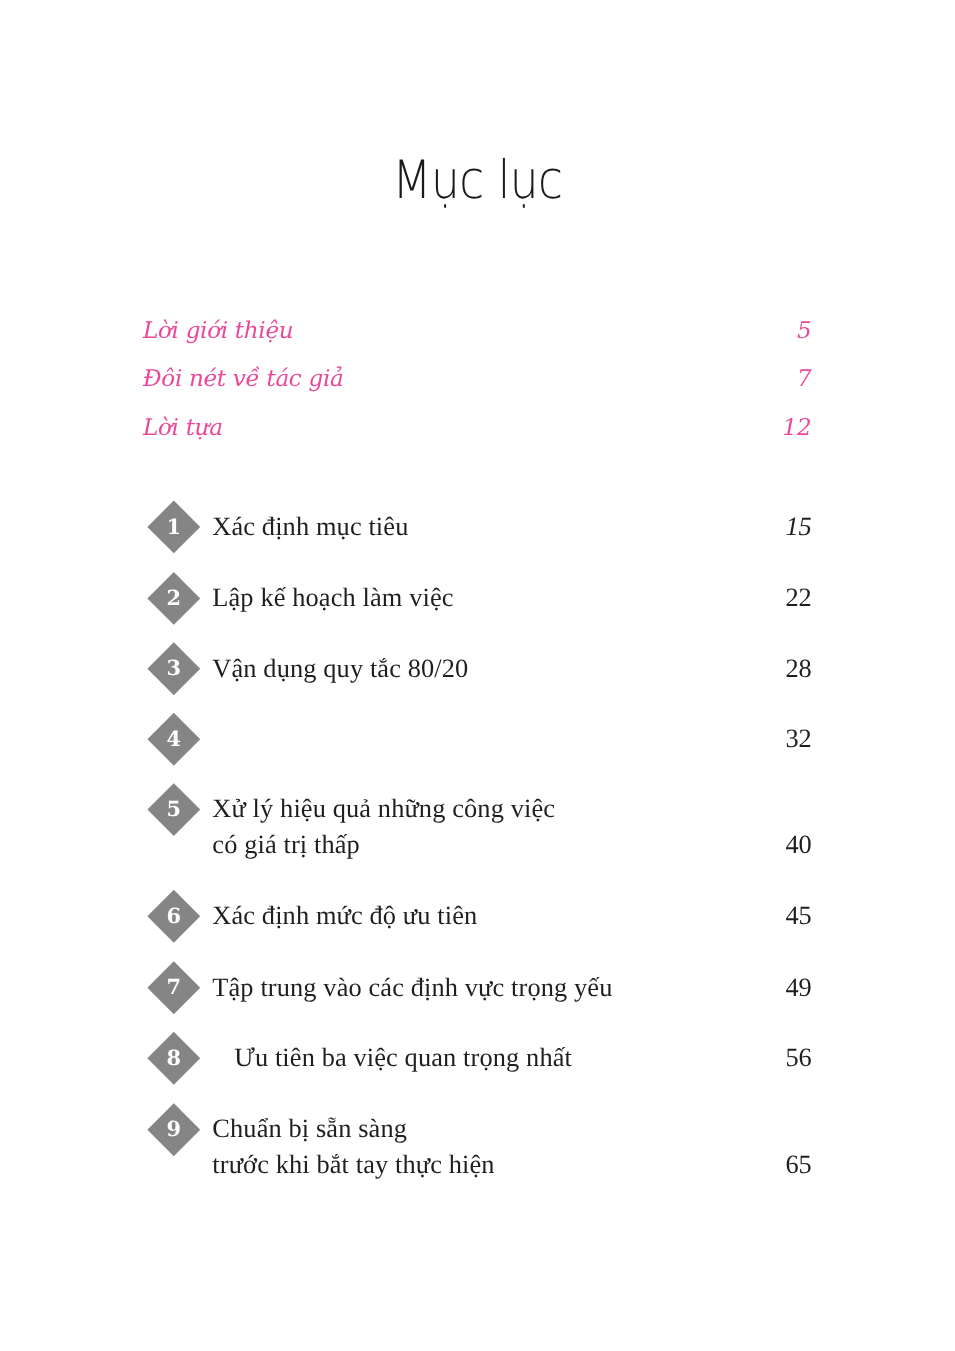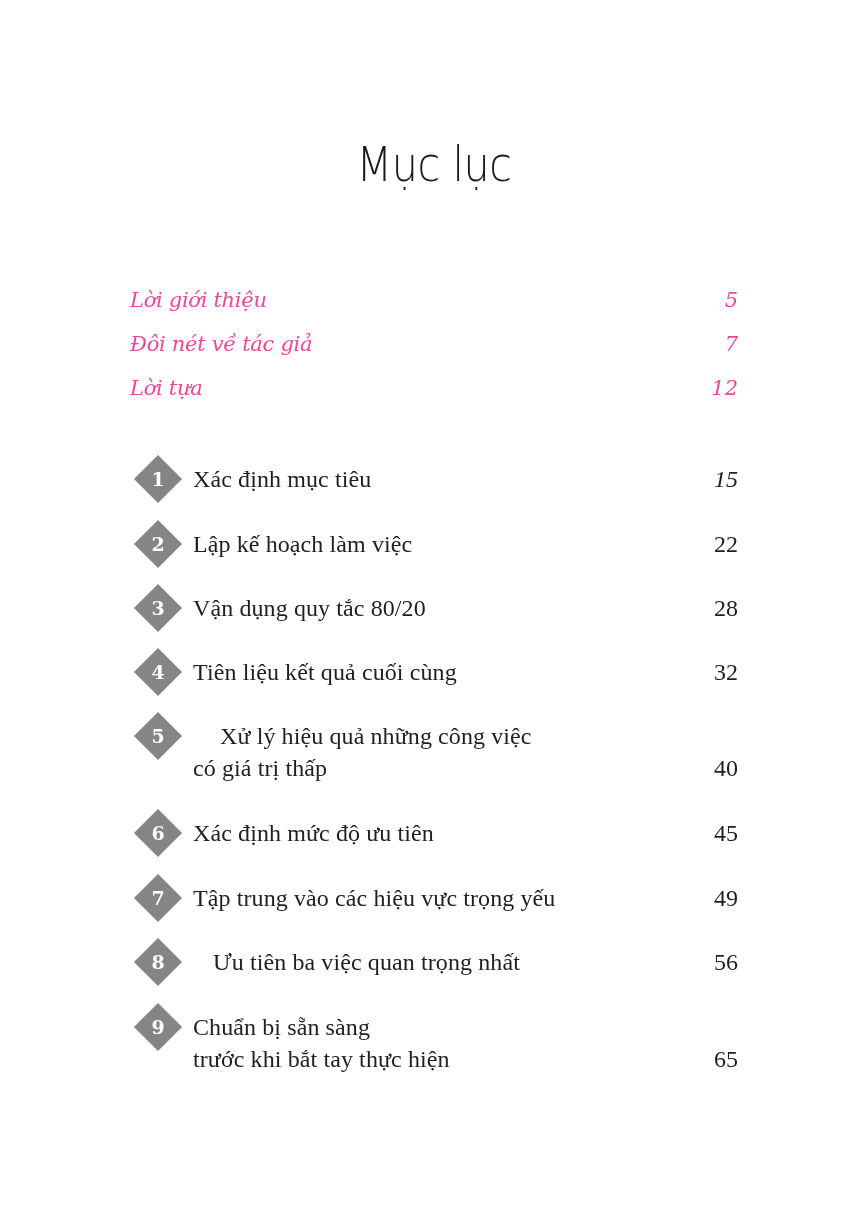--- a/index.html
+++ b/index.html
@@ -150,49 +150,48 @@
     </div>
     <div class="ch-title" style="top:8px;">Vận dụng quy tắc 80/20</div>
     <div class="ch-page" style="top:8px;text-align:center;">28</div>
   </div>
 
   <div class="ch-row" style="top:648px;height:48px;">
     <div class="ch-badge" style="top:0;">
       <div class="diamond"></div>
       <div class="num">4</div>
     </div>
-    <div class="ch-title" style="top:8px;">Tiên liệu kết quả cuối cùng</div>
     <div class="ch-page" style="top:8px;">32</div>
   </div>
 
   <div class="ch-row" style="top:712px;height:80px;">
     <div class="ch-badge" style="top:0;">
       <div class="diamond"></div>
       <div class="num">5</div>
     </div>
-    <div class="ch-title" style="top:8px;margin-left:27px;">Xử lý hiệu quả những công việc</div>
+    <div class="ch-title" style="top:8px;">Xử lý hiệu quả những công việc</div>
     <div class="ch-title" style="top:40px;">có giá trị thấp</div>
     <div class="ch-page" style="top:40px;">40</div>
   </div>
 
   <div class="ch-row" style="top:809px;height:48px;">
     <div class="ch-badge" style="top:0;">
       <div class="diamond"></div>
       <div class="num">6</div>
     </div>
     <div class="ch-title" style="top:8px;">Xác định mức độ ưu tiên</div>
     <div class="ch-page" style="top:8px;">45</div>
   </div>
 
   <div class="ch-row" style="top:874px;height:48px;">
     <div class="ch-badge" style="top:0;">
       <div class="diamond"></div>
       <div class="num">7</div>
     </div>
-    <div class="ch-title" style="top:8px;">Tập trung vào các hiệu vực trọng yếu</div>
+    <div class="ch-title" style="top:8px;">Tập trung vào các định vực trọng yếu</div>
     <div class="ch-page" style="top:8px;">49</div>
   </div>
 
   <div class="ch-row" style="top:938px;height:48px;">
     <div class="ch-badge" style="top:0;">
       <div class="diamond"></div>
       <div class="num">8</div>
     </div>
     <div class="ch-title" style="top:8px;margin-left:20px;">Ưu tiên ba việc quan trọng nhất</div>
     <div class="ch-page" style="top:8px;">56</div>

